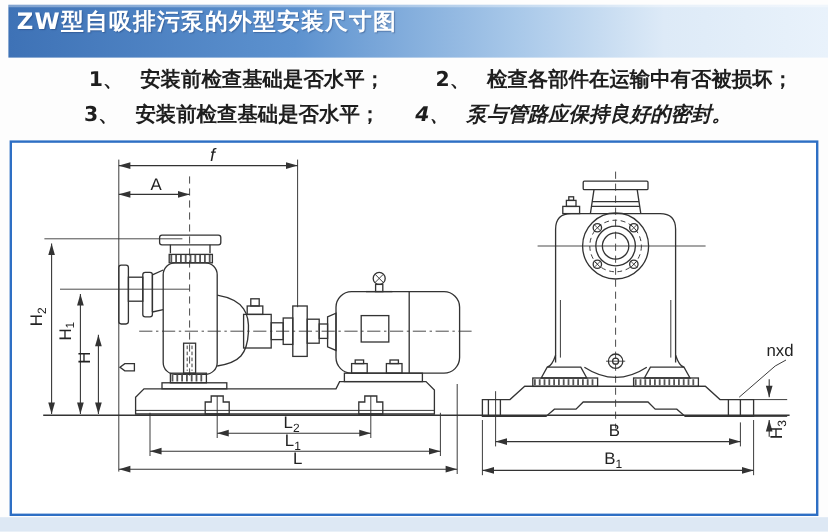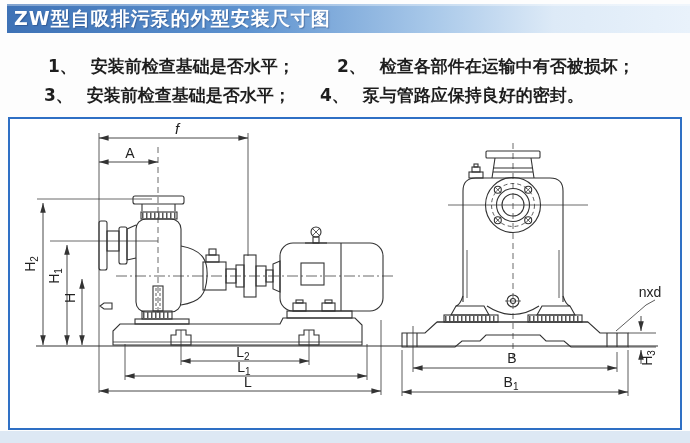--- a/index.html
+++ b/index.html
@@ -2,30 +2,30 @@
 <html><head>
 <meta charset="utf-8">
 <style>
   html,body{margin:0;padding:0;}
   body{
     width:690px;height:443px;position:relative;overflow:hidden;
     background:#fdfdfd;
     font-family:"DejaVu Sans","Liberation Sans",sans-serif;
   }
   .title-bar{
-    position:absolute;left:7px;top:4px;right:0;height:29px;
+    position:absolute;left:7px;top:4px;right:0;height:44px;
     background:linear-gradient(90deg,#3e72b6 0%,#5d92cf 35%,#a8c8e9 62%,#ddeaf7 80%,#e9f2fb 100%);
     box-shadow:inset 0 2px 0 rgba(255,255,255,.35);
   }
   .title-bar .t{
     color:#ffffff;font-size:19px;font-weight:700;line-height:29px;
     padding-left:7px;letter-spacing:1px;white-space:nowrap;
     text-shadow:1px 1px 1px rgba(30,60,110,.45);
   }
-  .note{position:absolute;font-size:17px;font-weight:700;color:#1e1e1e;white-space:nowrap;}
+  .note{position:absolute;font-size:17px;font-weight:700;color:#1e1e1e;white-space:nowrap;margin-left:26px;}
   .note .num{margin-right:14px;}
   .drawing-panel{
     position:absolute;left:8px;top:117px;width:674px;height:313px;
     background:#ffffff;border:2px solid #2e6fc4;box-sizing:border-box;
   }
   .bottom-strip{
     position:absolute;left:0;right:0;top:431px;height:12px;background:#dde8f4;
   }
   svg.draw{position:absolute;left:0;top:0;}
   svg text{font-family:"Liberation Sans","DejaVu Sans",sans-serif;fill:#222;}
@@ -40,21 +40,21 @@
 <div>
   <div class="note" style="left:48px;top:55px;">
     <span class="num">1、</span><span>安装前检查基础是否水平；</span>
   </div>
   <div class="note" style="left:337px;top:55px;">
     <span class="num">2、</span><span>检查各部件在运输中有否被损坏；</span>
   </div>
   <div class="note" style="left:44px;top:84px;">
     <span class="num">3、</span><span>安装前检查基础是否水平；</span>
   </div>
-  <div class="note" style="left:320px;top:84px;">
+  <div class="note" style="left:320px;top:84px;font-style:italic;">
     <span class="num">4、</span><span>泵与管路应保持良好的密封。</span>
   </div>
 </div>
 
 <div class="drawing-panel"></div>
 <div class="bottom-strip"></div>
 
 <svg class="draw" width="690" height="443" viewBox="0 0 690 443">
   <defs>
     <marker id="ar" viewBox="0 0 10 7" refX="10" refY="3.5" markerWidth="11" markerHeight="7.5" orient="auto-start-reverse">

